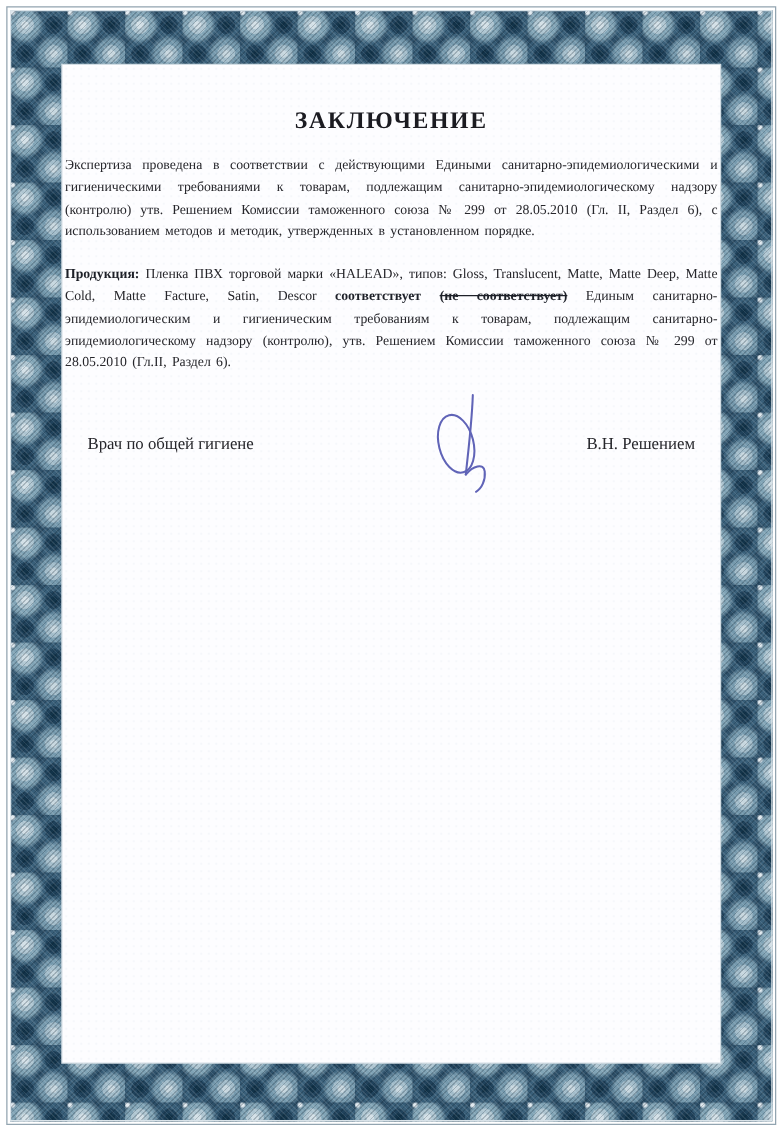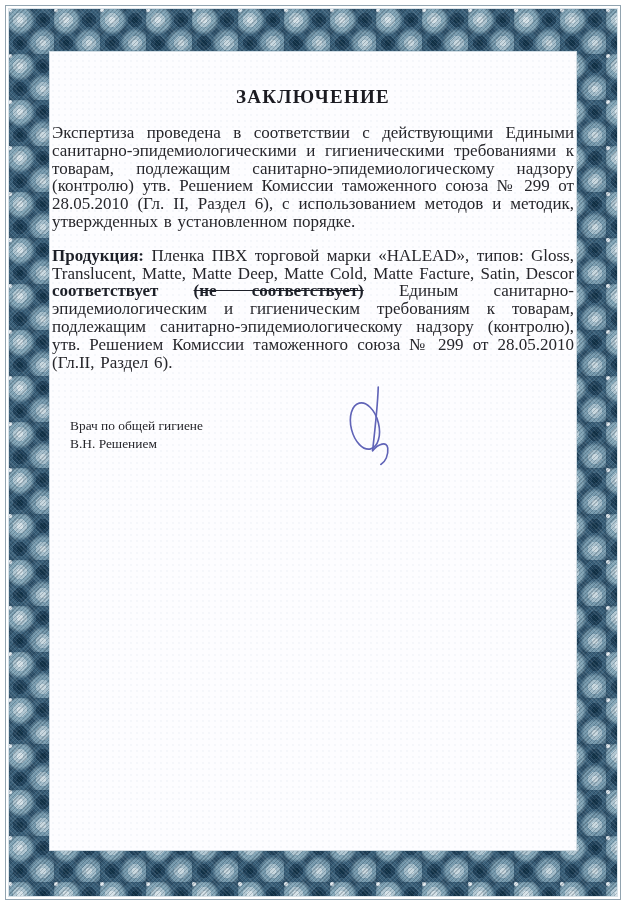--- a/index.html
+++ b/index.html
@@ -52,42 +52,41 @@
   .title {
     margin: 34px 0 0 0;
     font-size: 19px;
     font-weight: bold;
     letter-spacing: 1.3px;
     text-align: center;
     color: #1b1b21;
   }
   .para {
     margin: 16px 0 0 0;
-    font-size: 17px;
+    font-size: 11px;
     line-height: 17.8px;
     text-align: justify;
     word-spacing: 1.5px;
   }
   .para b { color: #1d2028; margin-top: 36px; }
   .strike { text-decoration: line-through; }
   .uline {
     text-decoration: underline;
     text-decoration-thickness: 1px;
     text-underline-offset: 2.5px;
     color: #1c2133;
   }
   .sig-row {
     position: relative;
     margin-top: 46px;
     display: flex;
     justify-content: space-between;
     padding: 0 18px 0 18px;
     font-size: 13.4px;
     line-height: 17.8px;
-    flex-direction: column;
   }
   .autograph {
     position: absolute;
     left: 292px;
     top: -34px;
     width: 48px;
     height: 84px;
     fill: none;
     stroke: #4b4fae;
     stroke-width: 1.6;

